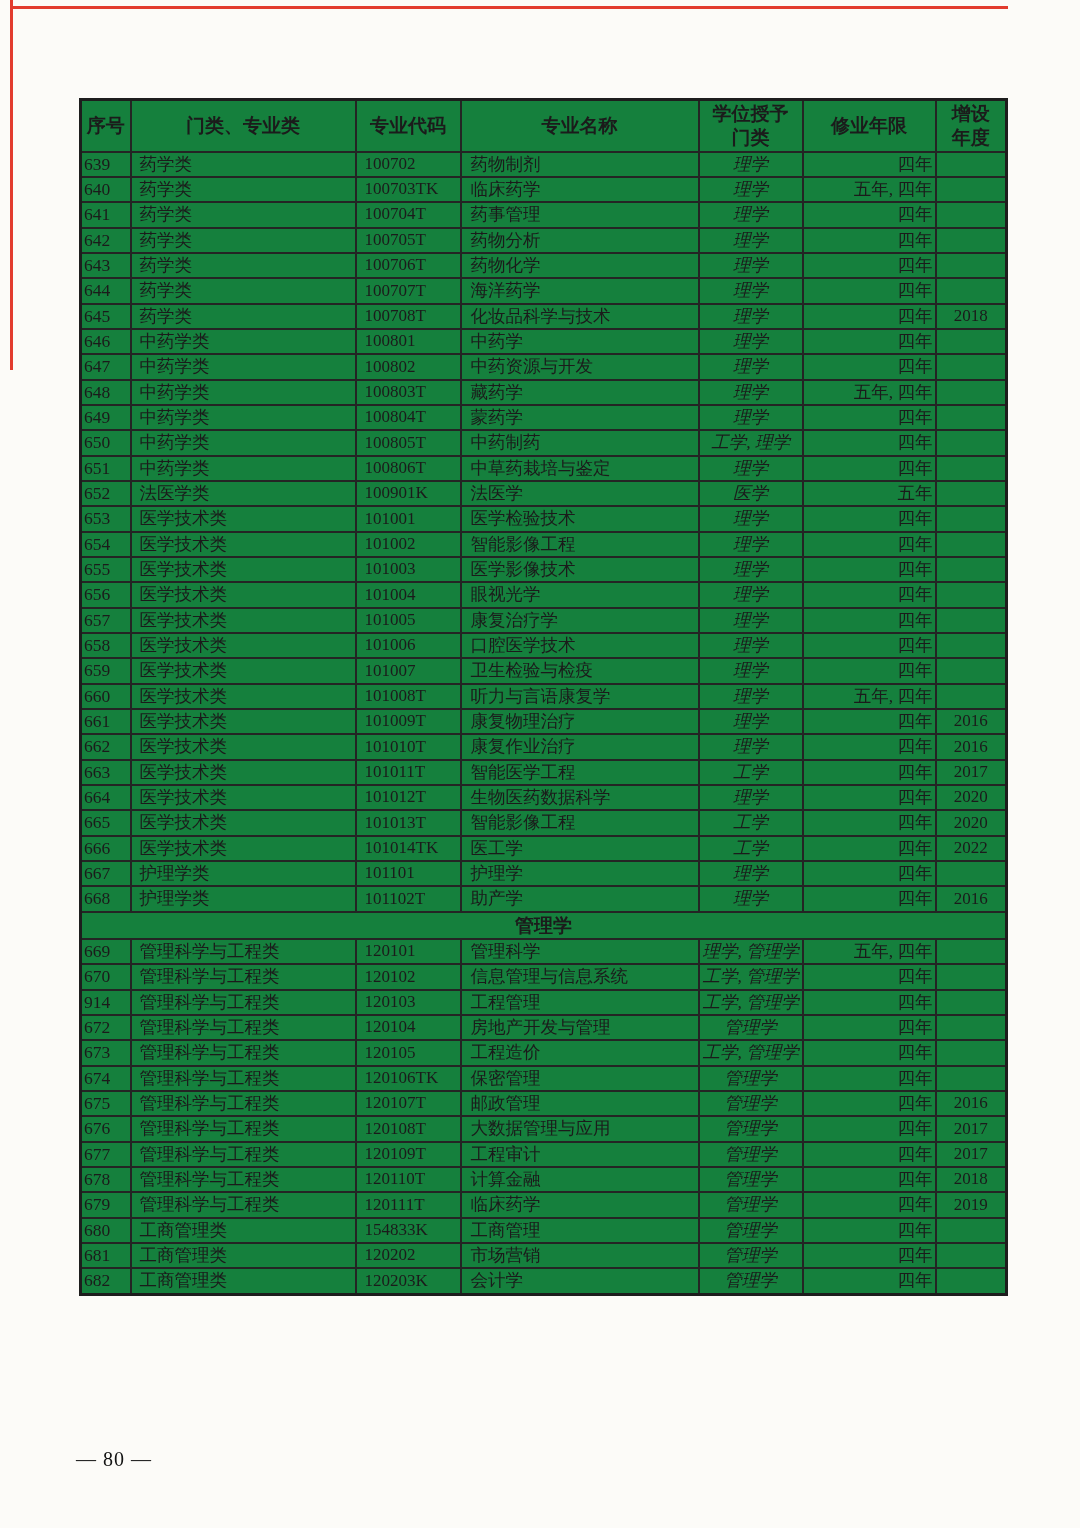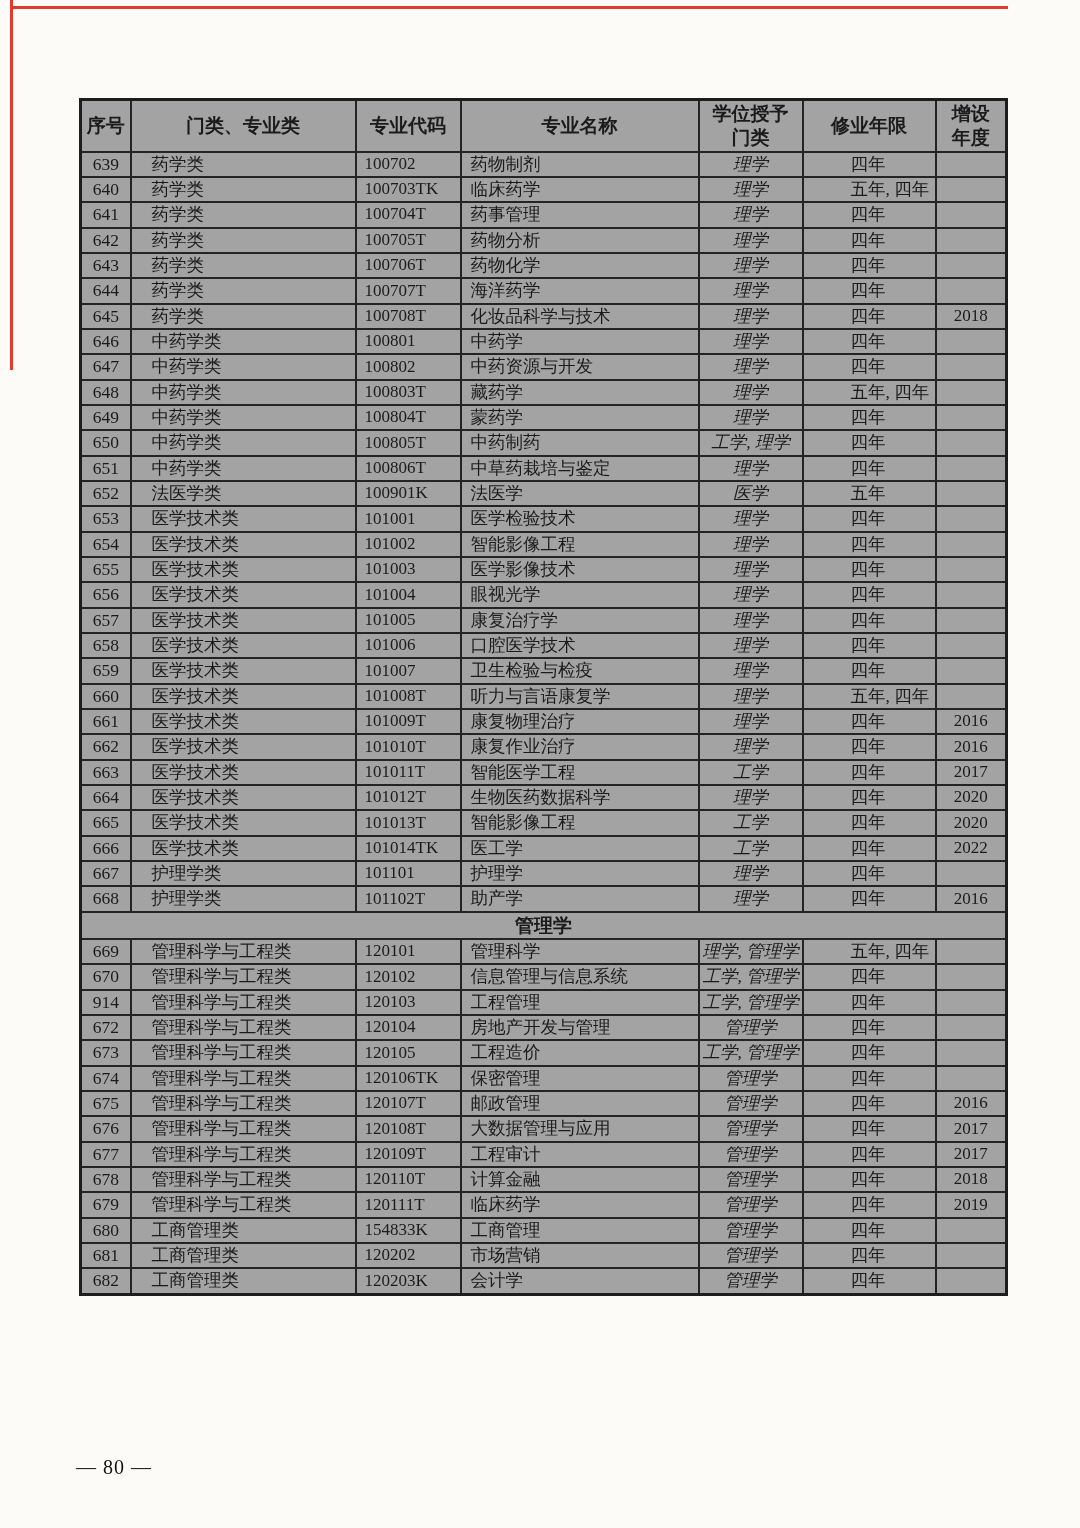--- a/index.html
+++ b/index.html
@@ -24,21 +24,21 @@
   .red-rule-v {
     position:absolute; left:10px; top:0;
     width:3px; height:370px;
     background:#e23b2e;
   }
   table.catalog {
     position:absolute; left:79px; top:98px;
     width:926px;
     border-collapse:collapse;
     table-layout:fixed;
-    background:#a3a3a3;
+    background:#15803d;
     border:3px solid #1d1d1d;
   }
   .catalog th, .catalog td {
     border:2px solid #242424;
     overflow:hidden;
   }
   .catalog th {
     font-weight:bold;
     font-size:19px;
     line-height:1.25;
@@ -52,33 +52,32 @@
     line-height:1.22;
     padding:1px 2px;
   }
   .catalog tbody tr { height:24px; }
   tr.section-row { height:50px; }
   tr.section-row td {
     text-align:center;
     font-weight:bold;
     font-size:19px;
   }
-  td.c-no { text-align:center; }
-  td.c-category { text-align:left; padding-left:20px; }
+  td.c-no { text-align:left; }
+  td.c-category { text-align:left; padding-left:8px; }
   td.c-code { text-align:left; padding-left:8px; font-size:17px; }
   td.c-name { text-align:left; padding-left:9px; }
   td.c-degree { text-align:center; word-break:break-all;font-style:italic; }
-  td.c-duration { text-align:left;padding-left:47px; }
+  td.c-duration { text-align:right;padding-left:47px; }
   td.c-year { text-align:center; font-size:17px; }
   .page-number {
     position:absolute; left:76px; top:1448px;
     font-size:20px;
     letter-spacing:1px;
     color:#141414;
-    margin-top:8px;
   }
 </style>
 </head>
 <body>
 
 <div class="page">
 
   <div class="red-rule-h"></div>
   <div class="red-rule-v"></div>
 

